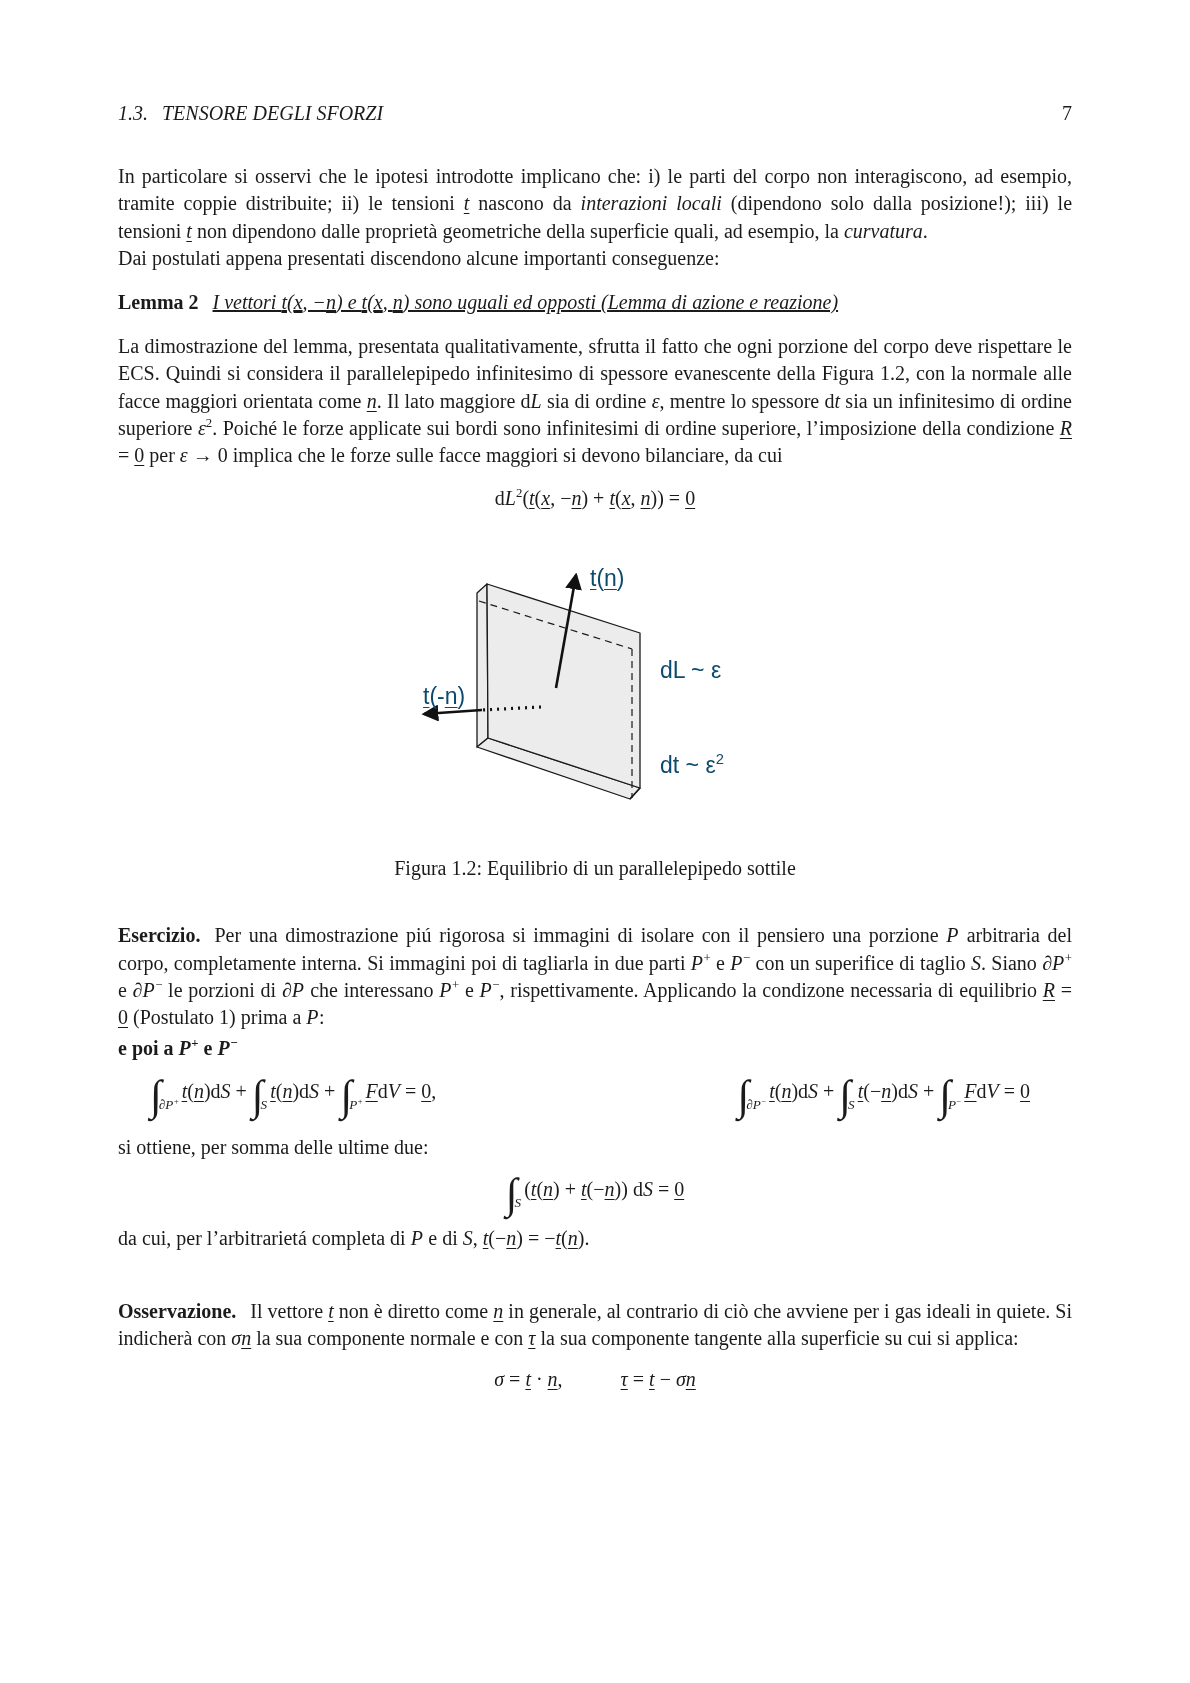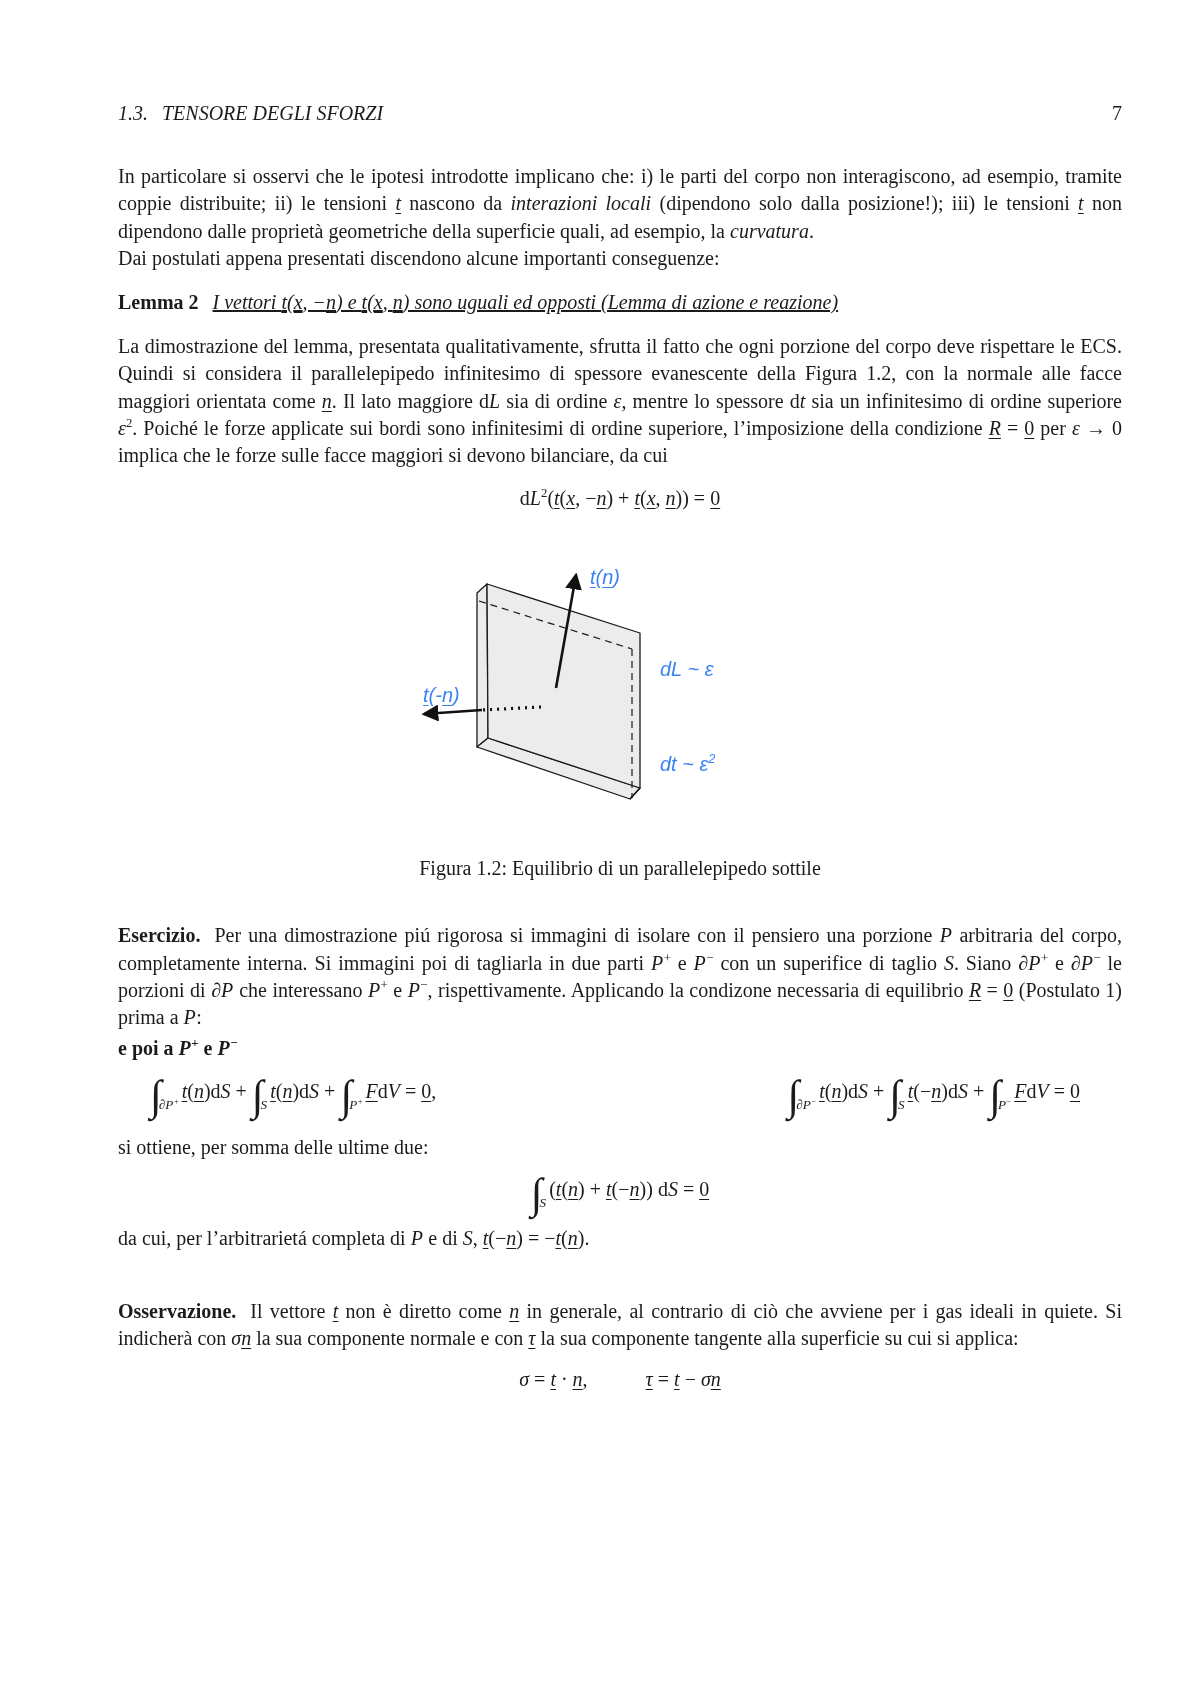--- a/index.html
+++ b/index.html
@@ -1,21 +1,21 @@
 <!DOCTYPE html>
 <html><head>
 <meta charset="utf-8">
 <style>
   html,body { margin:0; padding:0; background:#ffffff; }
   .page {
     position:relative;
     width:1190px; height:1683px;
     background:#ffffff;
     box-sizing:border-box;
-    padding:100px 68px 0 118px;
+    padding:100px 118px 0 118px;
     color:#1b1b1b;
     font-family:"Liberation Serif","DejaVu Serif",serif;
     font-size:20px;
     line-height:1.36;
   }
   u { text-decoration:underline; text-underline-offset:3px; text-decoration-thickness:1px; }
   sup { font-size:64%; line-height:0; }
   .running-head {
     display:flex; justify-content:space-between; align-items:baseline;
     margin-bottom:36px;
@@ -31,21 +31,21 @@
   .eq-balance { margin:16px 0 22px 0; }
   .bint { font-size:215%; font-weight:300; font-style:normal; vertical-align:-12px; line-height:0; }
   .bsub { font-size:66%; vertical-align:-11px; margin-left:-3px; margin-right:3px; }
   .cal { font-style:italic; letter-spacing:0.5px; }
   .eq-row { display:flex; justify-content:space-between; margin:16px 0 20px 0; padding:0 42px 0 32px; }
   .eqgap { display:inline-block; width:58px; }
   .figure { position:relative; width:954px; height:275px; margin-top:24px; }
   .fig-label {
     position:absolute;
     font-family:"Liberation Sans","DejaVu Sans",sans-serif;
-    font-size:20px; color:#3b82f6; line-height:1.1;font-style:italic;
+    font-size:23px; color:#0c4a6e; line-height:1.1;
   }
   .caption { text-align:center; margin-top:44px; }
   .esercizio { margin-top:40px; }
   .osservazione { margin-top:45px; }
   .epoi { margin-top:4px;font-weight:bold; }
   svg .edge { fill:none; stroke:#1a1a1a; stroke-width:1.3; }
   svg .face { fill:#ececec; stroke:#1a1a1a; stroke-width:1.3; stroke-linejoin:round; }
   svg .dash { fill:none; stroke:#1a1a1a; stroke-width:1.2; stroke-dasharray:7 5; }
   svg .vec  { fill:none; stroke:#111; stroke-width:2.6; }
   svg .dots { fill:none; stroke:#111; stroke-width:3.2; stroke-dasharray:2 5; }

